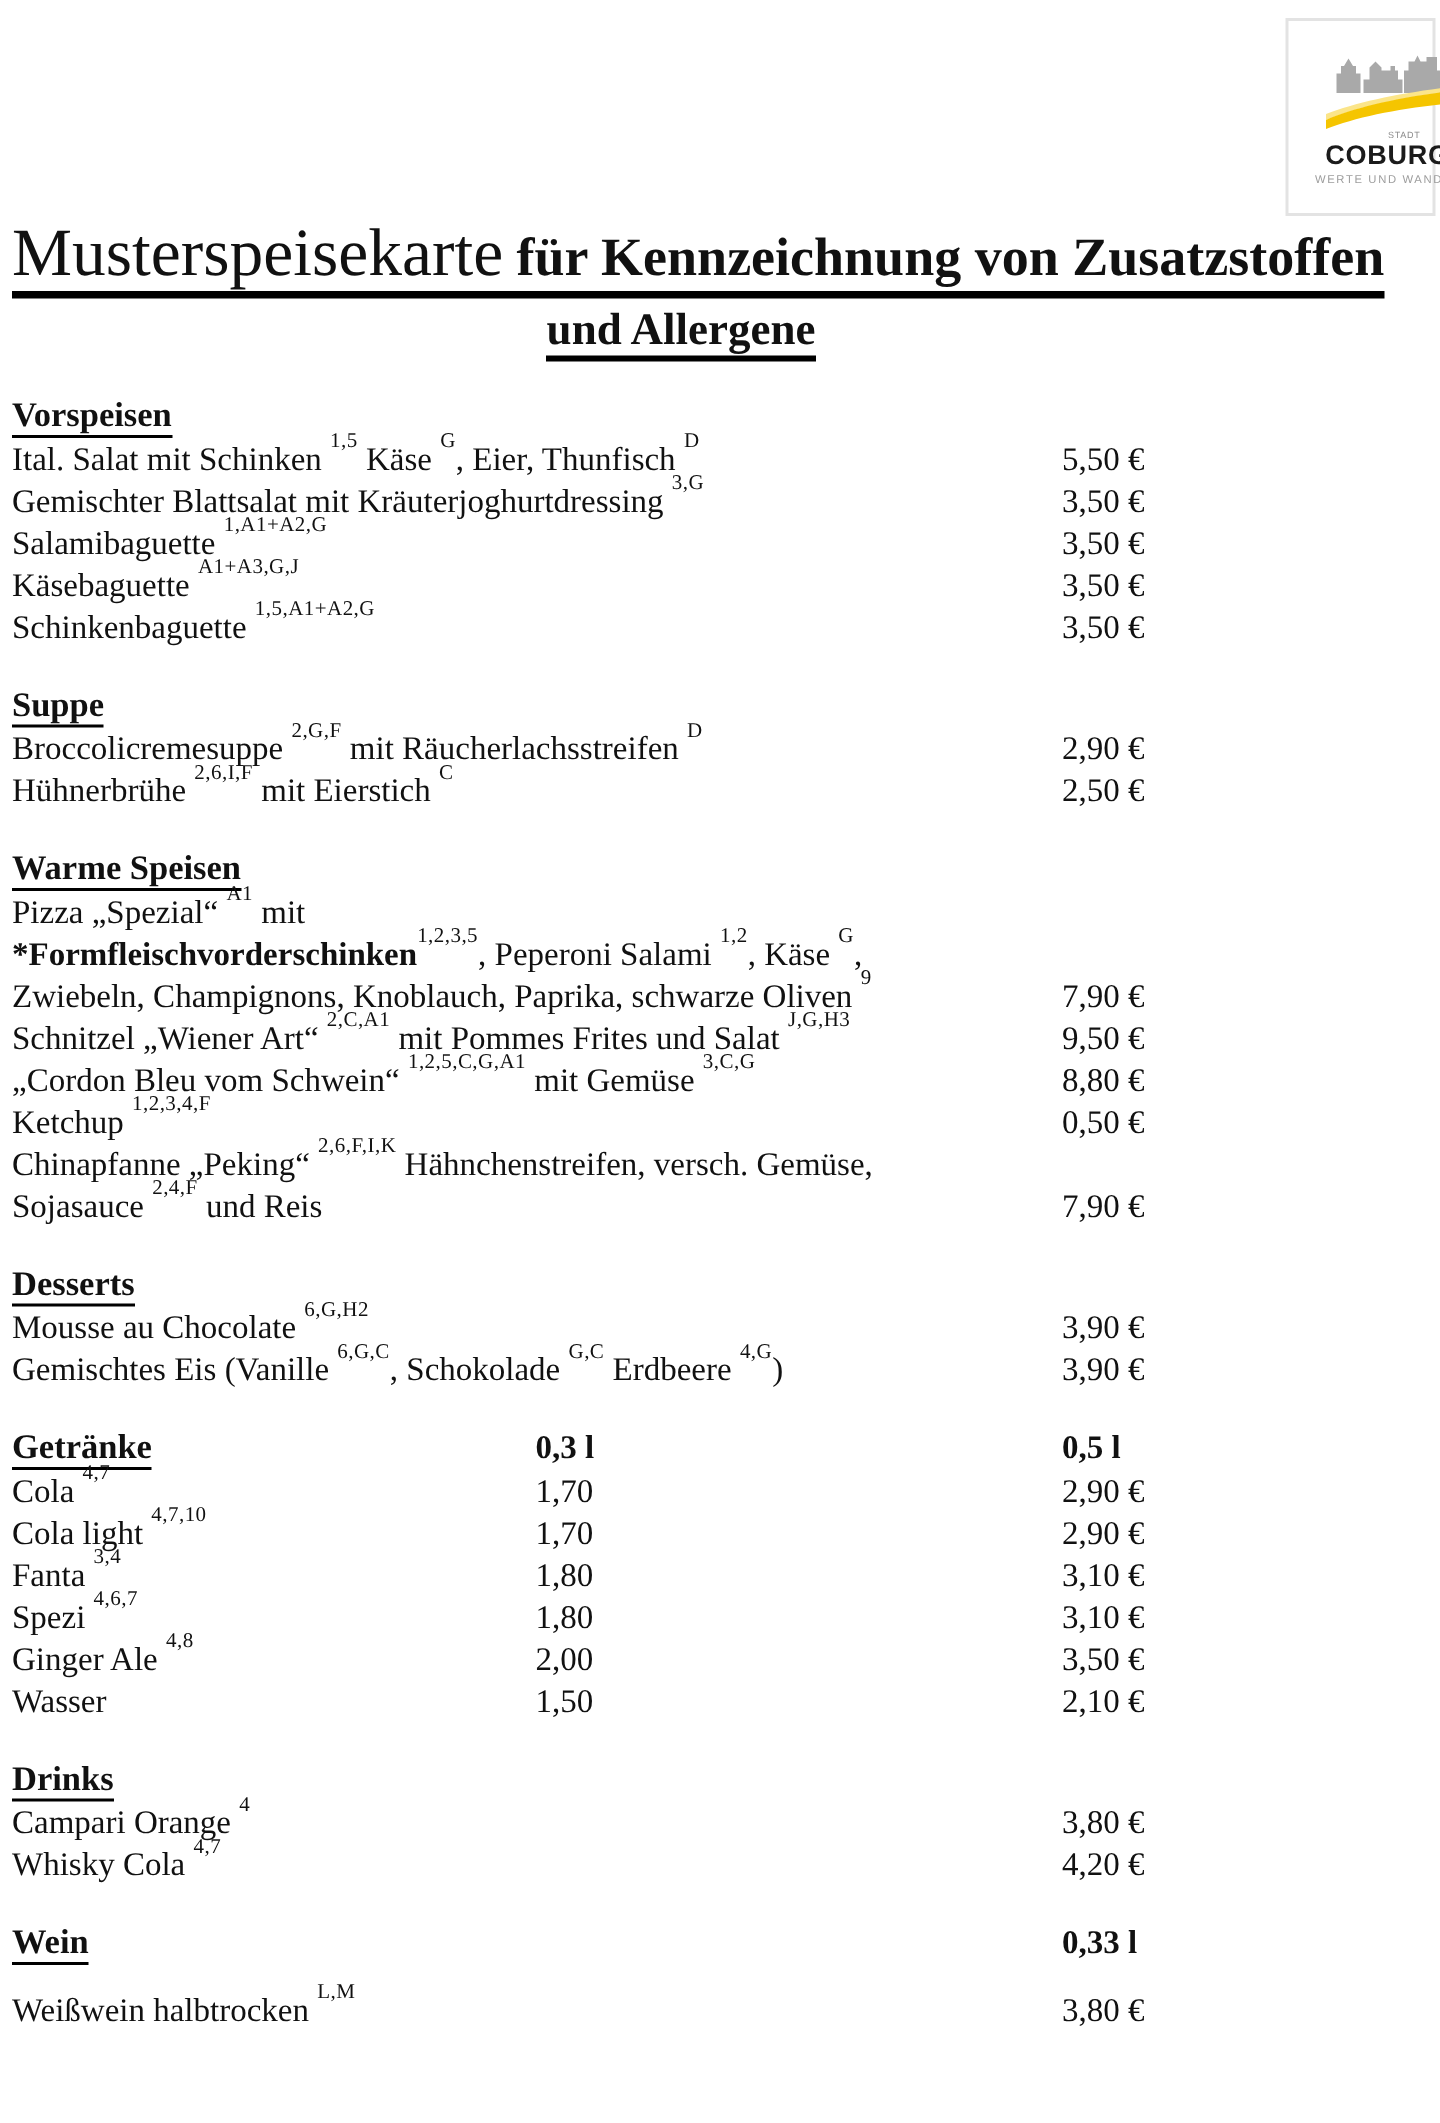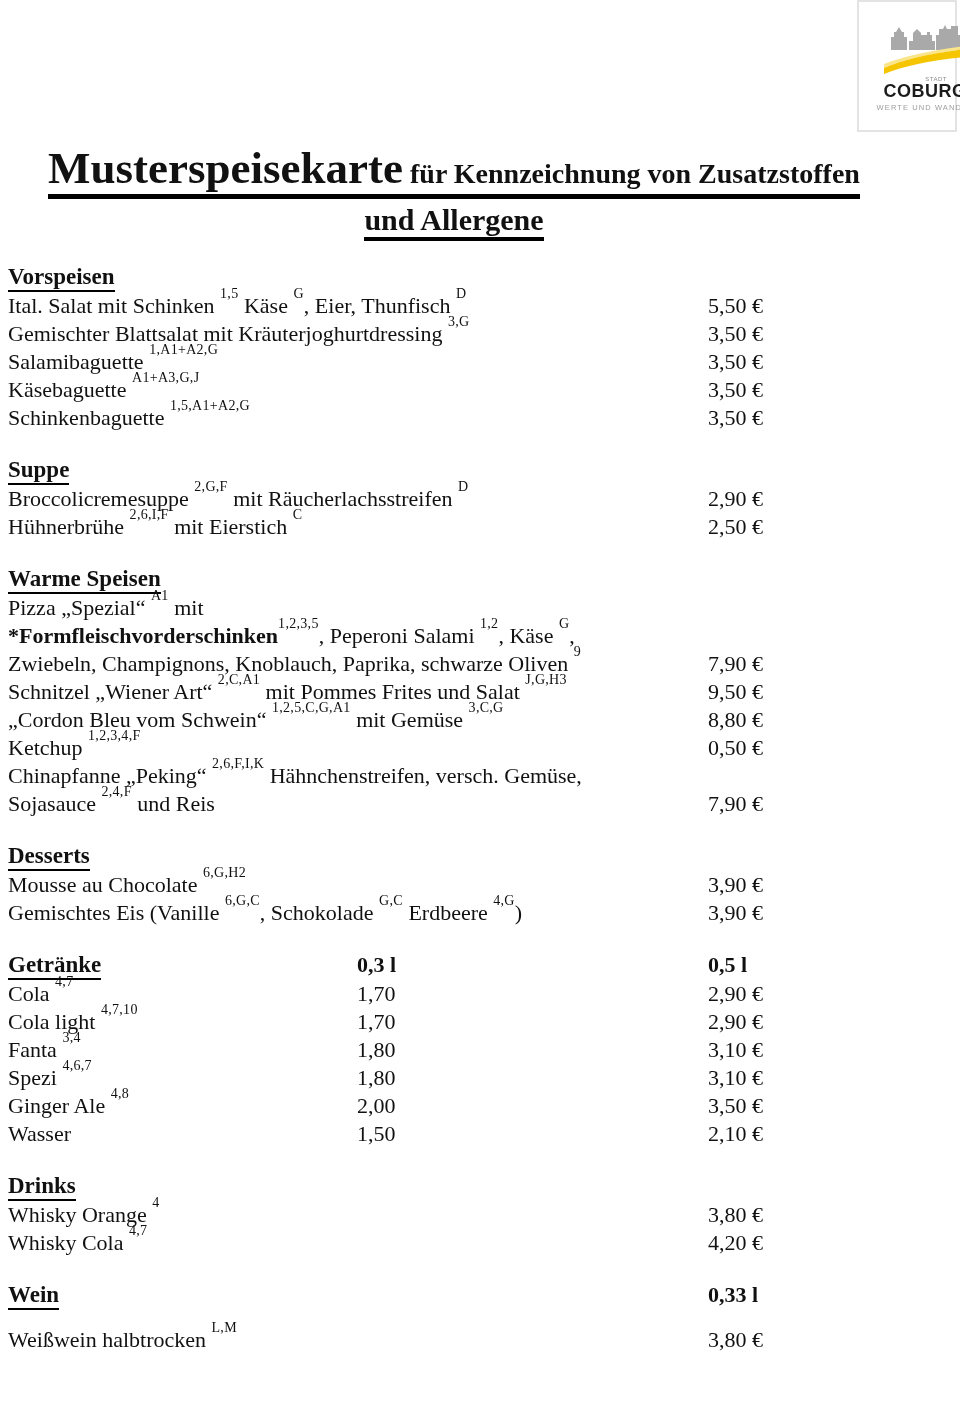--- a/index.html
+++ b/index.html
@@ -3,21 +3,21 @@
 <meta charset="utf-8">
 <style>
   html,body { margin:0; padding:0; background:#ffffff; }
   .page {
     position:relative; width:960px; height:1415px; overflow:hidden;
     background:#ffffff; color:#111;
     font-family:"Liberation Serif","DejaVu Serif",serif;
   }
   
   .logo-box {
-    position:absolute; top:0; left:857px; width:100px; height:132px;
+    position:absolute; top:12px; left:857px; width:100px; height:132px;
     border:2px solid #e3e3e3; box-sizing:border-box; background:#fff;
     display:flex; flex-direction:column; align-items:center; padding-top:8px;padding-left:36px;
   }
   .logo-art { width:82px; height:64px; display:block; }
   .logo-stadt {
     font-family:"Liberation Sans",sans-serif; font-size:6px; color:#8a8a8a;
     align-self:flex-end; margin:2px 8px 0 0; letter-spacing:.5px;
   }
   .logo-brand {
     font-family:"Liberation Sans",sans-serif; font-weight:bold; font-size:18px;
@@ -27,22 +27,22 @@
     font-family:"Liberation Sans",sans-serif; font-size:7.5px; color:#9d9d9d;
     letter-spacing:1.1px; margin-top:3px; white-space:nowrap;
   }
   
   .content { padding:146px 20px 0 8px; }
   .title-wrap { text-align:center; padding-right:40px; }
   .title-line1 { line-height:1.0; }
   .title-line1 .underlined {
     display:inline-block; border-bottom:5px solid #000; padding-bottom:3px; white-space:nowrap;
   }
-  .t-big   { font-size:45px; font-weight:bold; }
-  .t-small { font-size:28px; font-weight:bold; }
+  .t-big   { font-size:45px; font-weight:normal; }
+  .t-small { font-size:36px; font-weight:bold; }
   .title-line2 { margin-top:6px; line-height:1.0; }
   .title-line2 .underlined {
     display:inline-block; font-size:30px; font-weight:bold;
     border-bottom:4px solid #000; padding-bottom:2px;
   }
   
   .menu { margin-top:22px; }
   .section { margin-top:24px; }
   .section:first-child { margin-top:0; }
   .row {
@@ -219,21 +219,21 @@
             <div class="cell"><span>Wasser</span></div>
             <div class="cell">1,50</div>
             <div class="cell">2,10 €</div>
           </div>
         </section>
         <section class="section">
           <div class="row head-row cols2">
             <div class="cell"><h2 class="heading">Drinks</h2></div>
           </div>
           <div class="row item-row cols2">
-            <div class="cell"><span>Whisky Orange </span><sup class="sup">4</sup></div>
+            <div class="cell"><span>Campari Orange </span><sup class="sup">4</sup></div>
             <div class="cell">3,80 €</div>
           </div>
           <div class="row item-row cols2">
             <div class="cell"><span>Whisky Cola </span><sup class="sup">4,7</sup></div>
             <div class="cell">4,20 €</div>
           </div>
         </section>
         <section class="section">
           <div class="row head-row cols2">
             <div class="cell"><h2 class="heading">Wein</h2></div>

